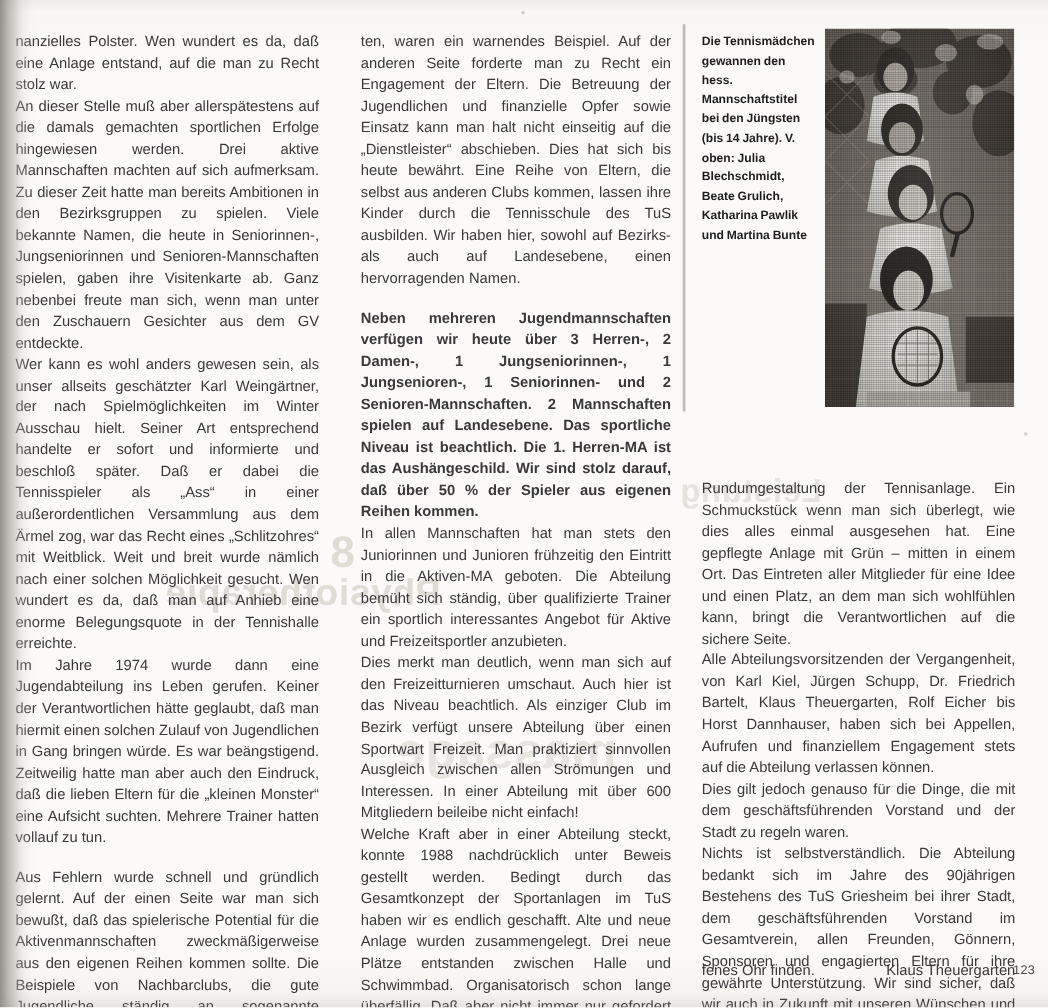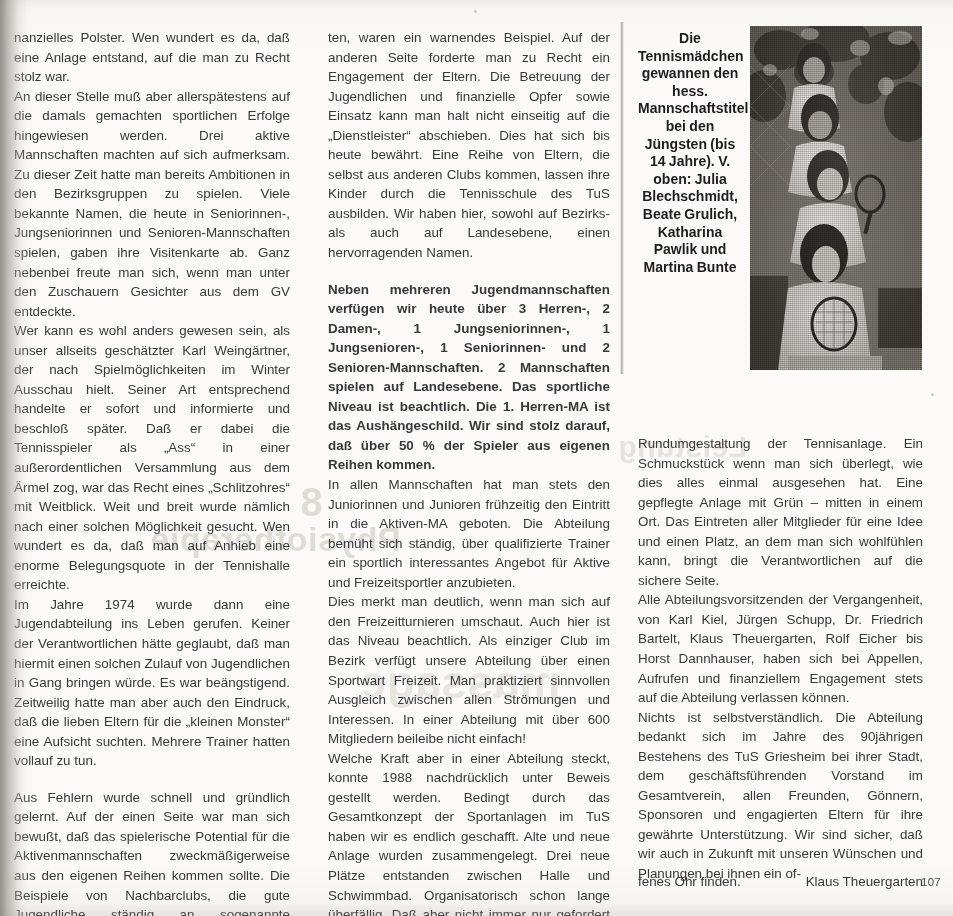--- a/index.html
+++ b/index.html
@@ -112,25 +112,25 @@
         rgba(255,255,255,0) 100%);
     pointer-events: none;
   }
 
   
   #caption {
     position: absolute;
     left: 638px;
     top: 30px;
     width: 104px;
-    font-size: 14px;
+    font-size: 11px;
     line-height: 17.6px;
     font-weight: 700;
     color: #1d1d1f;
-    text-align: center;
+    text-align: left;
     word-spacing: -0.5px;
   }
 
   
   #photo {
     position: absolute;
     left: 750px;
     top: 26px;
     width: 172px;
     height: 344px;
@@ -294,29 +294,30 @@
 
       <rect x="38" y="330" width="94" height="14" fill="#c3beb6"></rect>
     </svg>
     <div class="photo-halftone"></div>
     <div class="photo-grain"></div>
   </div>
 
   <div class="col" id="col-right">
     <p>Rundumgestaltung der Tennisanlage. Ein Schmuckstück wenn man sich überlegt, wie dies alles einmal ausgesehen hat. Eine gepflegte Anlage mit Grün – mitten in einem Ort. Das Eintreten aller Mitglieder für eine Idee und einen Platz, an dem man sich wohlfühlen kann, bringt die Verantwortlichen auf die sichere Seite.</p>
     <p>Alle Abteilungsvorsitzenden der Vergangenheit, von Karl Kiel, Jürgen Schupp, Dr. Friedrich Bartelt, Klaus Theuergarten, Rolf Eicher bis Horst Dannhauser, haben sich bei Appellen, Aufrufen und finanziellem Engagement stets auf die Abteilung verlassen können.</p>
+    <p>Dies gilt jedoch genauso für die Dinge, die mit dem geschäftsführenden Vorstand und der Stadt zu regeln waren.</p>
     <p>Nichts ist selbstverständlich. Die Abteilung bedankt sich im Jahre des 90jährigen Bestehens des TuS Griesheim bei ihrer Stadt, dem geschäftsführenden Vorstand im Gesamtverein, allen Freunden, Gönnern, Sponsoren und engagierten Eltern für ihre gewährte Unterstützung. Wir sind sicher, daß wir auch in Zukunft mit unseren Wünschen und Planungen bei ihnen ein of-</p>
   </div>
 
   <div id="byline-row">
     <span id="byline-lead">fenes Ohr finden.</span>
     <span id="byline-author">Klaus Theuergarten</span>
   </div>
 
-  <div id="folio">107</div>
+  <div id="folio">123</div>
 
   <div class="speck" style="left:474px; top:10px; width:3px; height:3px; opacity:0.5;"></div>
   <div class="speck" style="left:931px; top:393px; width:3px; height:3px; opacity:0.45;"></div>
 
   <div class="edge-top"></div>
   <div class="edge-bottom"></div>
   <div class="gutter-shadow"></div>
 </div>
 
 </body></html>

